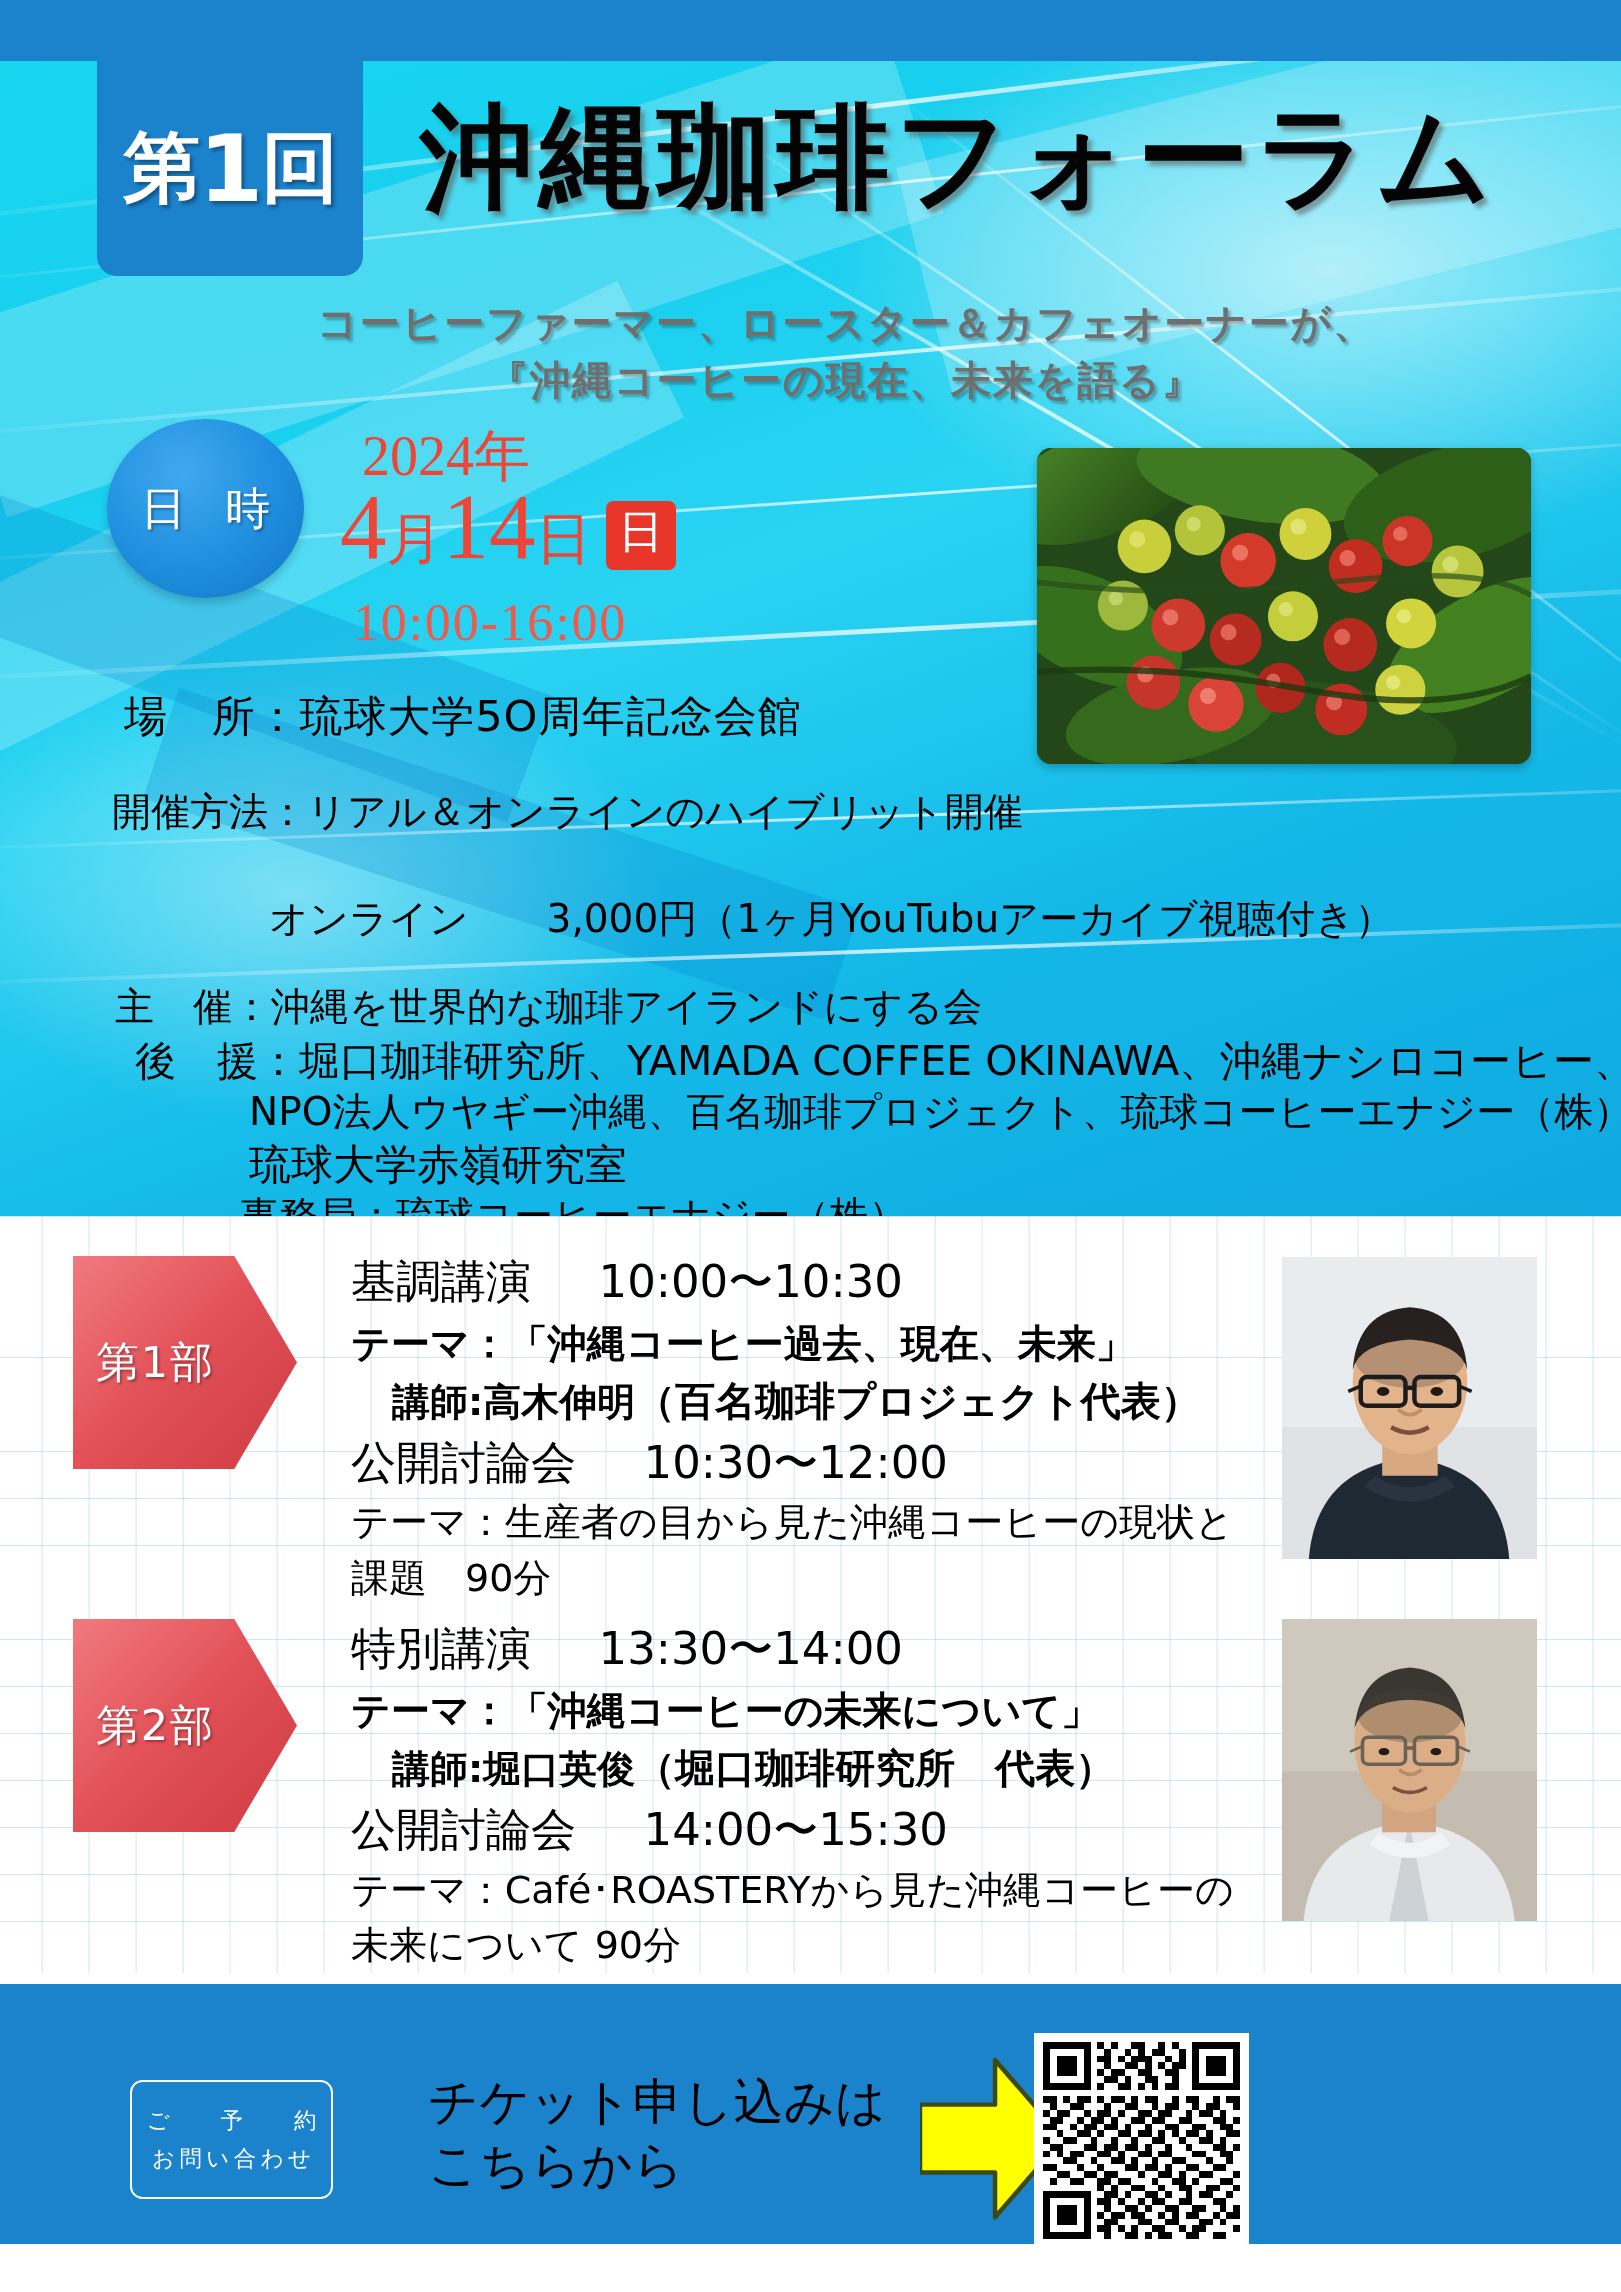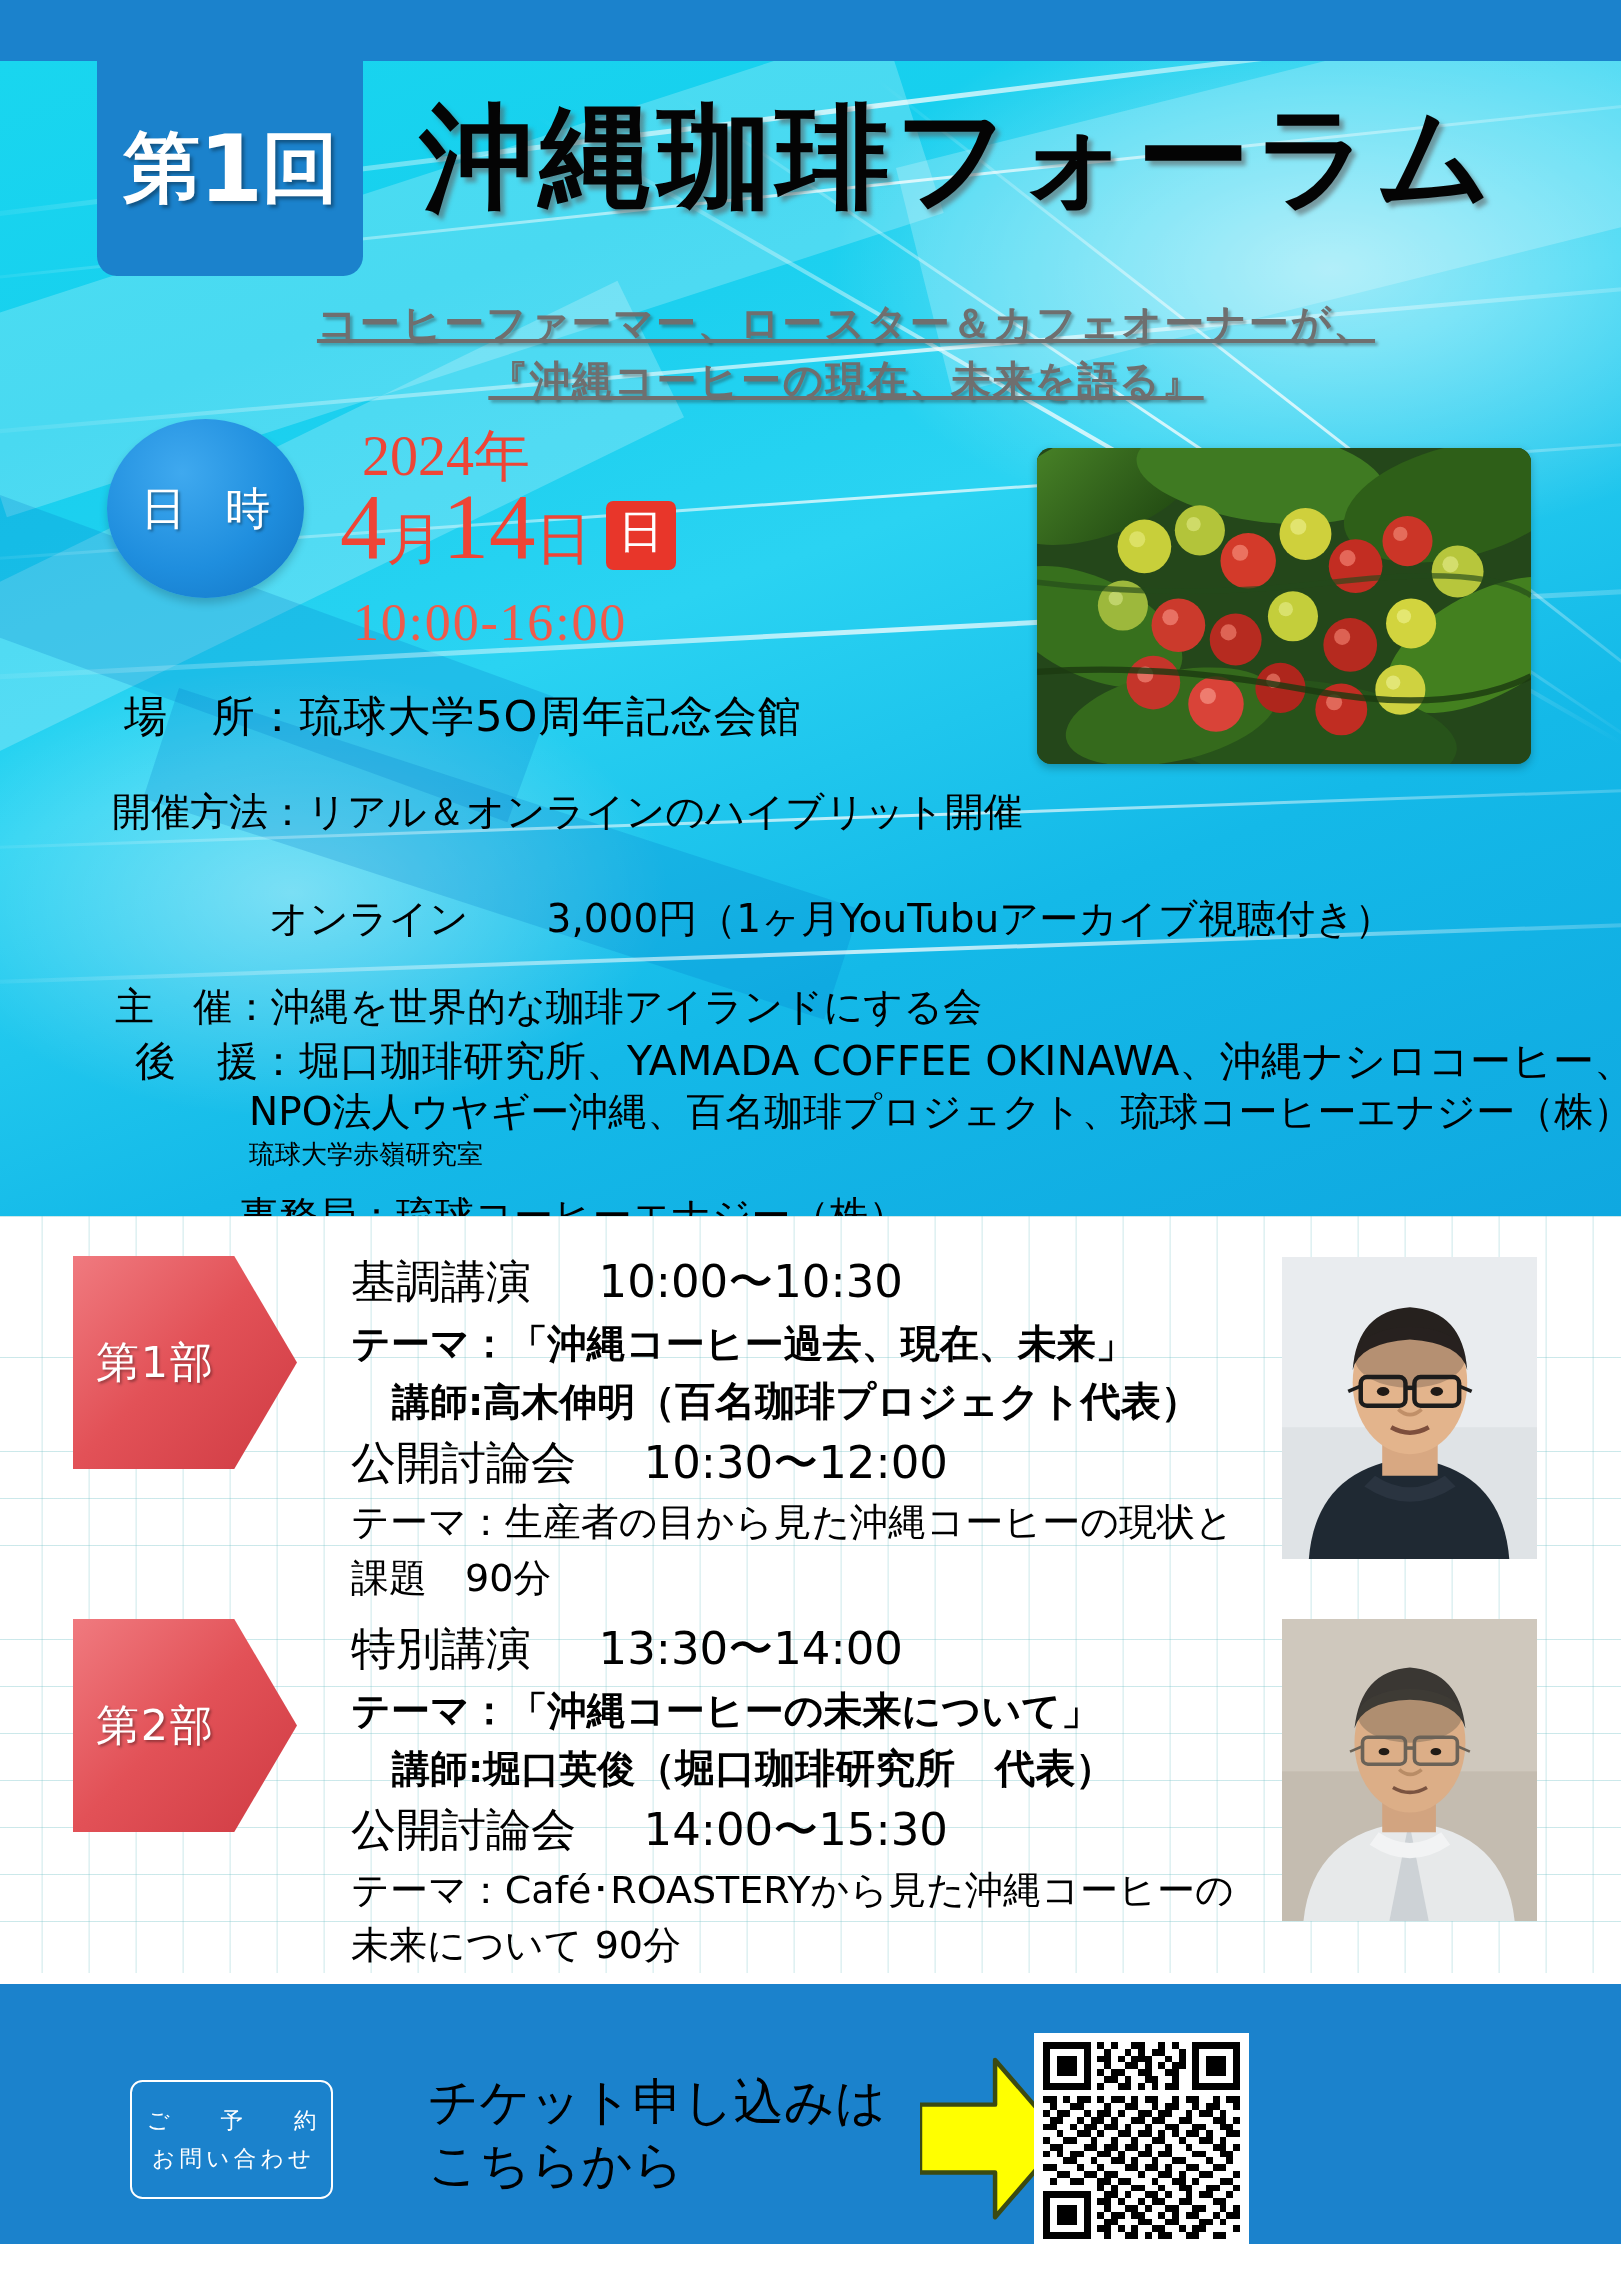--- a/index.html
+++ b/index.html
@@ -44,21 +44,20 @@
     font-size:113px;font-weight:bold;color:#040404;letter-spacing:5.4px;
     text-shadow:4.5px 5.4px 4.5px rgba(90,90,90,.55);
     font-family:"DejaVu Sans","Liberation Sans",sans-serif;
     white-space:nowrap;
   }
   .subtitle{
     position:absolute;width:100%;text-align:center;
     color:#6f6f6f;font-weight:bold;letter-spacing:1.8px;
     text-shadow:2.7px 2.7px 2.7px rgba(40,40,40,.35);
     font-family:"DejaVu Sans","Liberation Sans",sans-serif;
-    text-decoration:underline;
   }
   .sub1{top:296px;left:107px;width:1478px;font-size:40px;}
   .sub2{top:353px;left:107px;width:1478px;font-size:40px;}
 
   
   .datecircle{
     position:absolute;left:107px;top:419px;width:197px;height:179px;border-radius:50%;
     background:radial-gradient(circle at 38% 30%,#3fa9ef 0%,#1f8ede 55%,#1275c4 100%);
     box-shadow:0 5.4px 9px rgba(0,0,0,.18);
     display:flex;align-items:center;justify-content:center;
@@ -93,21 +92,21 @@
     font-family:"DejaVu Sans","Liberation Sans",sans-serif;
     white-space:nowrap;
   }
   .venue{left:124px;top:688px;font-size:43px;letter-spacing:0.9px;}
   .l-method{left:112px;top:785px;font-size:39px;}
   .l-fee1{left:112px;top:838px;font-size:39px;}
   .l-fee2{left:269px;top:892px;font-size:39px;}
   .l-host{left:115px;top:980px;font-size:39px;}
   .l-sup1{left:115px;top:1034px;font-size:41px;margin-left:20px;}
   .l-sup2{left:249px;top:1085px;font-size:39px;}
-  .l-sup3{left:249px;top:1137px;font-size:26px;text-align:center;}
+  .l-sup3{left:249px;top:1137px;font-size:42px;text-align:center;}
   .l-office{left:240px;top:1189px;font-size:39px;}
 
   
   .gridarea{
     position:absolute;left:0;top:1216px;width:1622px;height:757px;background:#ffffff;
     background-image:
       linear-gradient(to right,rgba(120,195,200,.38) 0.9px,transparent 0.9px),
       linear-gradient(to bottom,rgba(120,195,200,.38) 0.9px,transparent 0.9px);
     background-size:47px 47px;background-position:-5.4px 0;
   }

